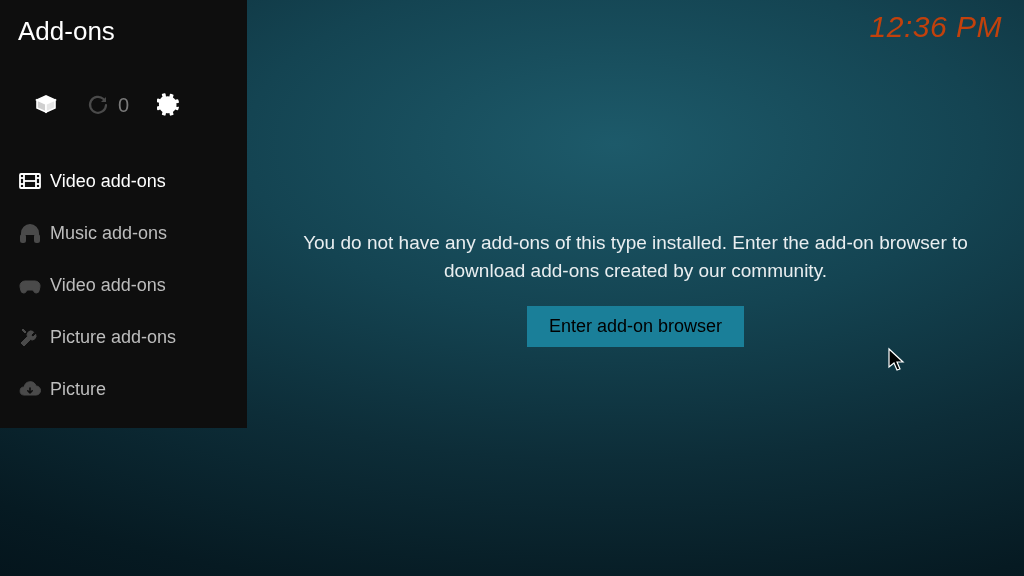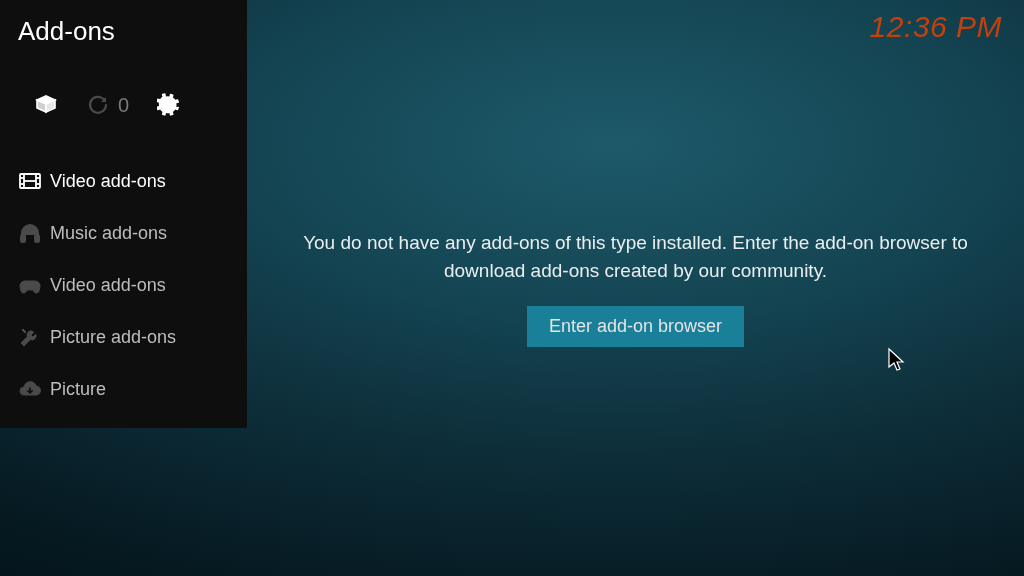--- a/index.html
+++ b/index.html
@@ -61,21 +61,21 @@
     font-style: italic;
   }
   .message {
     font-size: 19px; font-weight:400; color:#e9eef0;
     text-align:center; line-height:1.45;
     max-width: 740px;
     margin-bottom: 22px;
   }
   .enter-btn {
     background:#1a7f99;
-    color:#e5e5e5;
+    color:#000000;
     font-size:18px; font-weight:300;
     padding: 10px 22px;
     border:none;
     cursor:pointer;
   }
   .cursor {
     position:absolute; left:640px; top:347px; width:20px; height:26px;
     pointer-events:none;
   }
 </style>

